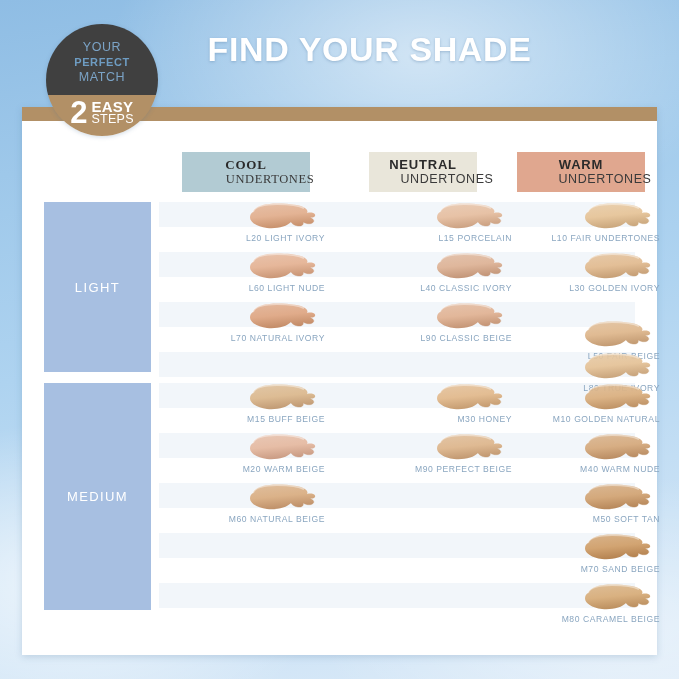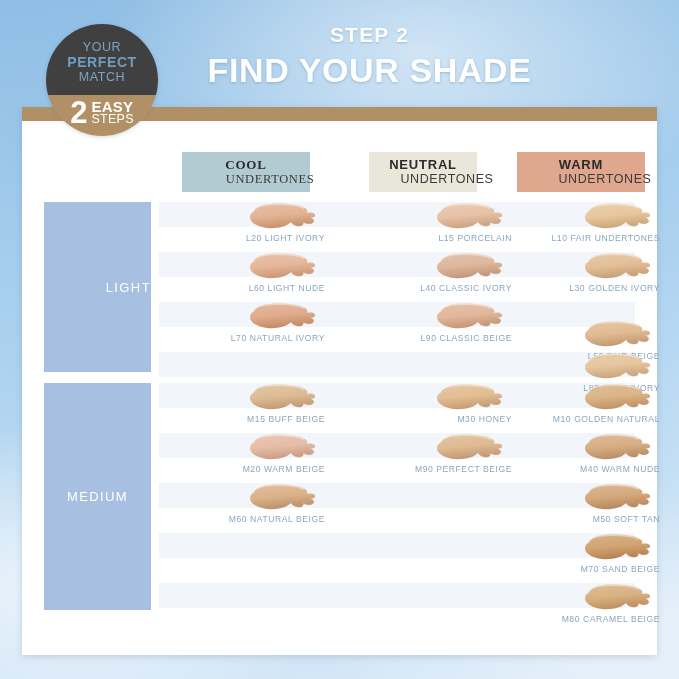--- a/index.html
+++ b/index.html
@@ -106,21 +106,21 @@
     justify-content: center;
     gap: 4px;
     padding-bottom: 4px;
   }
   .badge-line {
     color: #7ba3c6;
     font-size: 12.5px;
     letter-spacing: 0.6px;
     line-height: 15px;
   }
-  .badge-line.bold { font-weight: bold; color: #6e9cc2; font-size: 14px; }
+  .badge-line.bold { font-weight: bold; color: #6e9cc2; font-size: 11px; }
   #badge-num {
     color: #ffffff;
     font-size: 31px;
     font-weight: bold;
     line-height: 30px;
   }
   #badge-words {
     display: flex;
     flex-direction: column;
     align-items: flex-start;
@@ -178,21 +178,21 @@
     left: 22px;
     width: 107px;
     background: #a7bfe1;
     display: flex;
     align-items: center;
     justify-content: center;
     color: #ffffff;
     font-size: 13px;
     letter-spacing: 1.4px;
   }
-  #tone-light  { top: 81px;  height: 170px; justify-content: flex-end; }
+  #tone-light  { top: 81px;  height: 170px; }
   #tone-medium { top: 262px; height: 227px; }
 
   
   .stripe {
     position: absolute;
     left: 137px;
     width: 476px;
     height: 25px;
     background: #f2f6fa;
   }
@@ -218,21 +218,20 @@
     position: relative;
   }
   .swatch svg { display: block; width: 78px; height: 30px; }
 </style>
 </head>
 <body>
 
 <div id="sky"></div>
 
 <div id="header-title-block">
-  <div id="step-label">STEP 2</div>
   <div id="main-title">FIND YOUR SHADE</div>
 </div>
 
 <div id="card">
   <div id="card-topbar" style="background: rgb(178, 144, 102);"></div>
 
   <div id="grid">
 
     <div class="stripe" style="top: 81px; background: rgb(242, 246, 250);"></div>
     <div class="stripe" style="top: 131px; background: rgb(242, 246, 250);"></div>

